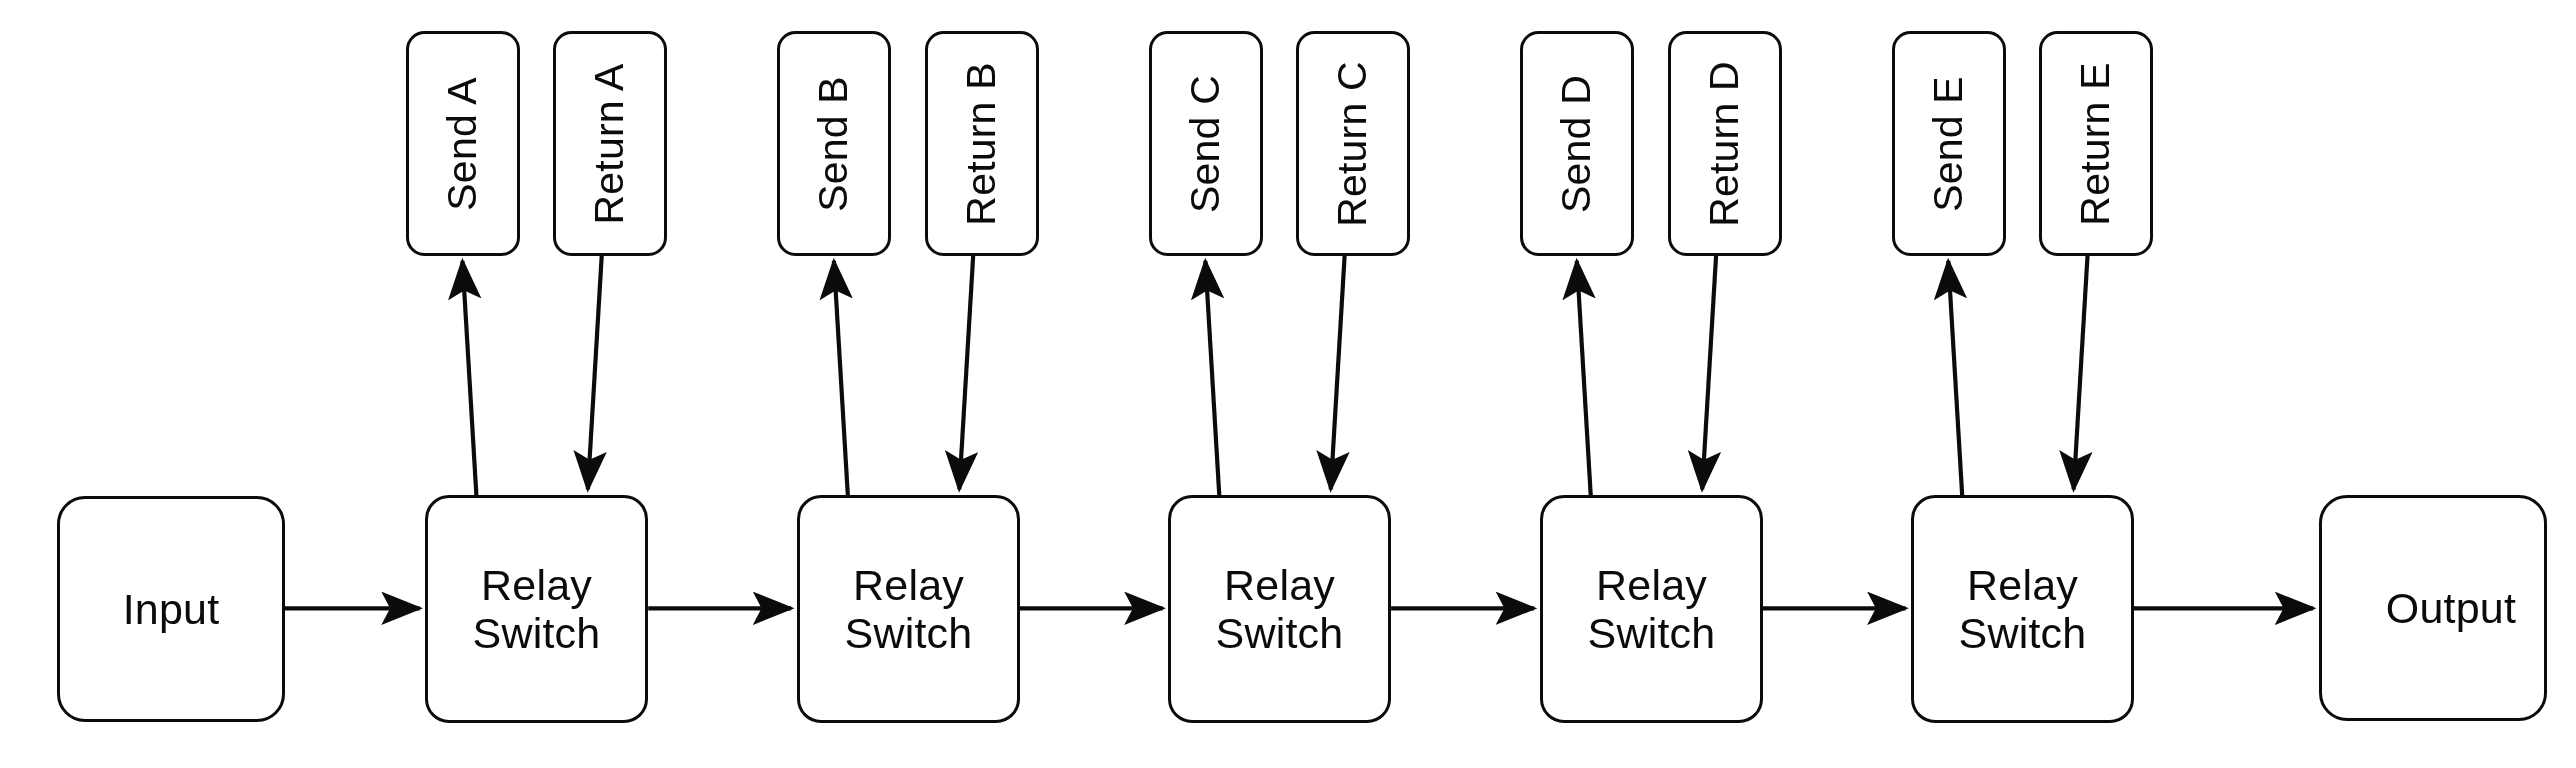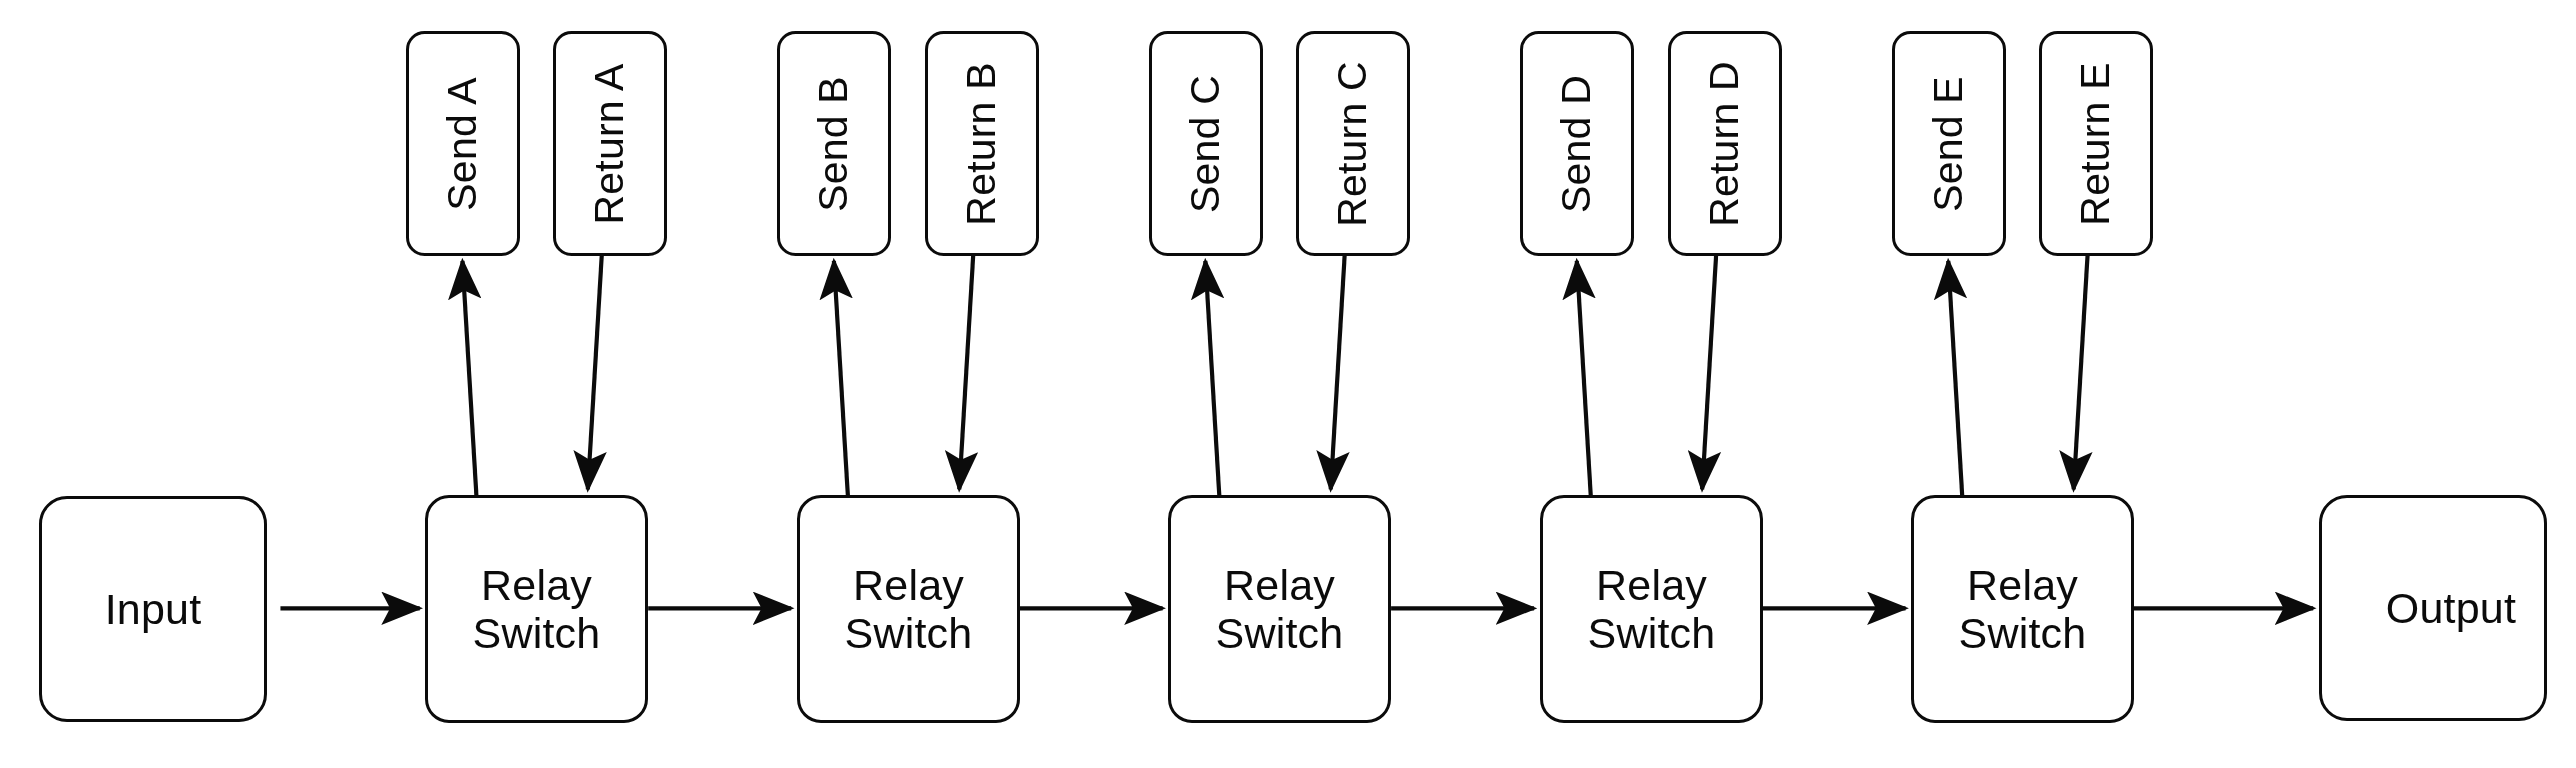--- a/index.html
+++ b/index.html
@@ -89,21 +89,21 @@
       </g>
     <g id="edges-return">
         <line x1="648" y1="275" x2="633" y2="527" stroke="#0b0b0b" stroke-width="4.5" marker-end="url(#arrowhead)"></line>
         <line x1="1048" y1="275" x2="1033" y2="527" stroke="#0b0b0b" stroke-width="4.5" marker-end="url(#arrowhead)"></line>
         <line x1="1448" y1="275" x2="1433" y2="527" stroke="#0b0b0b" stroke-width="4.5" marker-end="url(#arrowhead)"></line>
         <line x1="1848" y1="275" x2="1833" y2="527" stroke="#0b0b0b" stroke-width="4.5" marker-end="url(#arrowhead)"></line>
         <line x1="2248" y1="275" x2="2233" y2="527" stroke="#0b0b0b" stroke-width="4.5" marker-end="url(#arrowhead)"></line>
       </g>
   </svg>
 
-  <div class="node terminal" id="node-input" style="left: 39px; top: 496px; width: 228px; height: 226px;">
+  <div class="node terminal" id="node-input" style="left: 57px; top: 496px; width: 228px; height: 226px;">
     <span class="node-label">Input</span>
   </div>
 
   <div class="node terminal" id="node-output" style="left: 2319px; top: 495px; width: 228px; height: 226px; padding-left: 36px;">
     <span class="node-label">Output</span>
   </div>
 
   <div id="relay-nodes">
       <div class="node relay" style="left: 425px; top: 495px; width: 223px; height: 228px;">
         <span class="node-label">Relay

